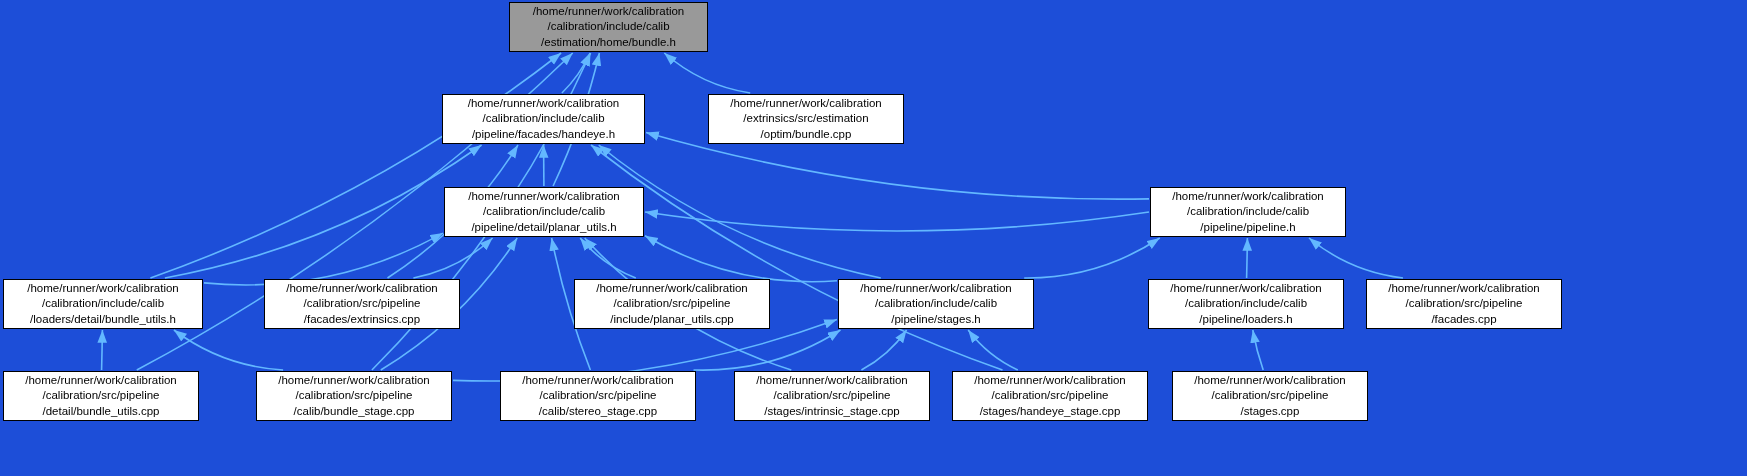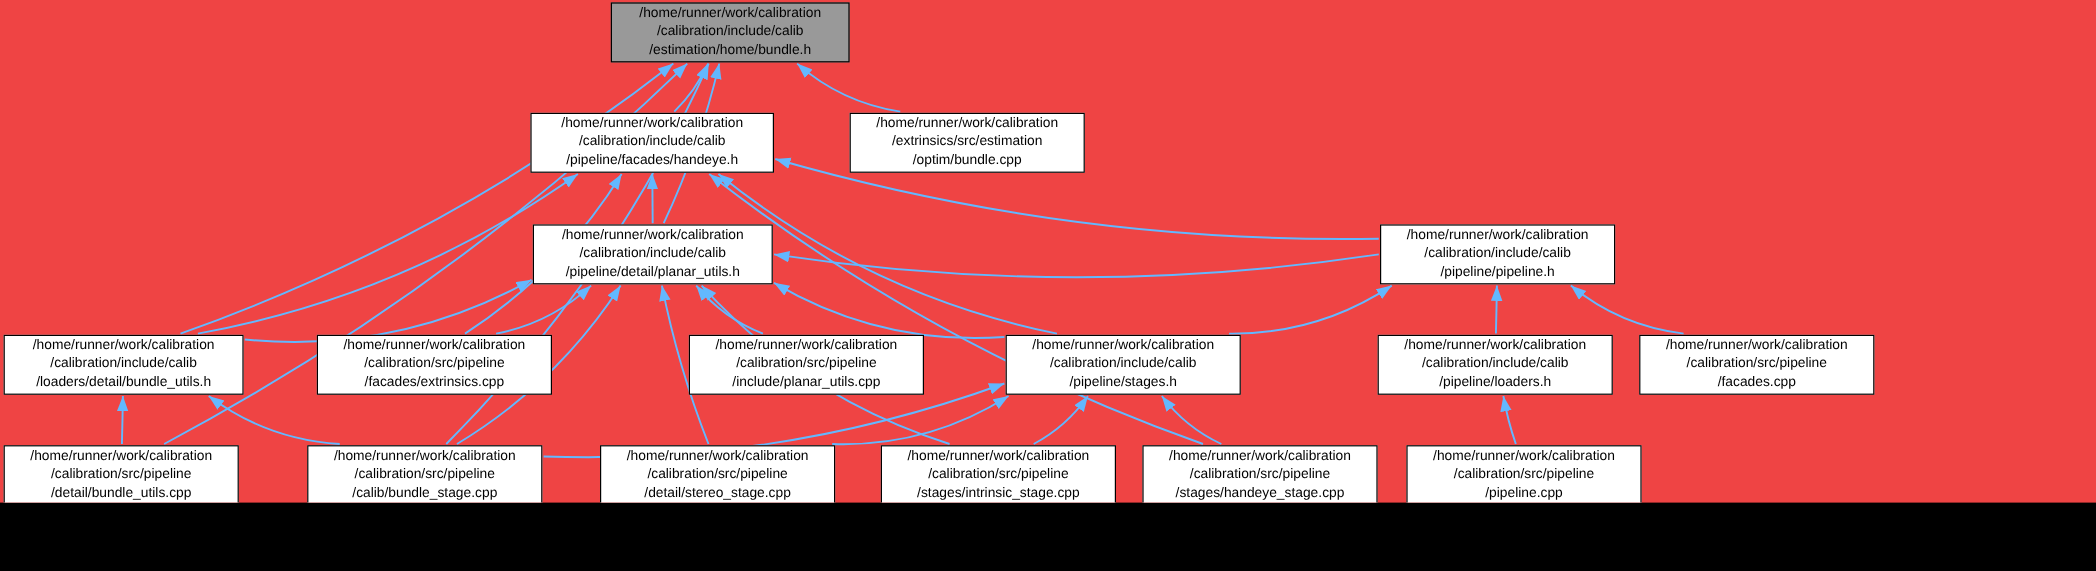--- a/index.html
+++ b/index.html
@@ -1,20 +1,20 @@
 <!DOCTYPE html>
 <html><head>
 <meta charset="utf-8">
 <style>
   html,body{margin:0;padding:0;background:#000;}
   #stage{
     position:relative;
     width:1747px;
-    height:419px;
-    background:#ef4444;
+    height:476px;
+    background:#1d4ed8;
     overflow:hidden;
     font-family:"Liberation Sans", sans-serif;
   }
   #edges{position:absolute;left:0;top:0;width:1747px;height:476px;}
   .node{
     position:absolute;
     box-sizing:border-box;
     border:1px solid #000000;
     background:#ffffff;
     color:#000000;
@@ -82,18 +82,18 @@
       <div class="node" style="left: 444px; top: 187px; width: 200px; height: 50px;"><span class="ln">/home/runner/work/calibration</span><span class="ln">/calibration/include/calib</span><span class="ln">/pipeline/detail/planar_utils.h</span></div>
       <div class="node" style="left: 1150px; top: 187px; width: 196px; height: 50px;"><span class="ln">/home/runner/work/calibration</span><span class="ln">/calibration/include/calib</span><span class="ln">/pipeline/pipeline.h</span></div>
       <div class="node" style="left: 3px; top: 279px; width: 200px; height: 50px;"><span class="ln">/home/runner/work/calibration</span><span class="ln">/calibration/include/calib</span><span class="ln">/loaders/detail/bundle_utils.h</span></div>
       <div class="node" style="left: 264px; top: 279px; width: 196px; height: 50px;"><span class="ln">/home/runner/work/calibration</span><span class="ln">/calibration/src/pipeline</span><span class="ln">/facades/extrinsics.cpp</span></div>
       <div class="node" style="left: 574px; top: 279px; width: 196px; height: 50px;"><span class="ln">/home/runner/work/calibration</span><span class="ln">/calibration/src/pipeline</span><span class="ln">/include/planar_utils.cpp</span></div>
       <div class="node" style="left: 838px; top: 279px; width: 196px; height: 50px;"><span class="ln">/home/runner/work/calibration</span><span class="ln">/calibration/include/calib</span><span class="ln">/pipeline/stages.h</span></div>
       <div class="node" style="left: 1148px; top: 279px; width: 196px; height: 50px;"><span class="ln">/home/runner/work/calibration</span><span class="ln">/calibration/include/calib</span><span class="ln">/pipeline/loaders.h</span></div>
       <div class="node" style="left: 1366px; top: 279px; width: 196px; height: 50px;"><span class="ln">/home/runner/work/calibration</span><span class="ln">/calibration/src/pipeline</span><span class="ln">/facades.cpp</span></div>
       <div class="node" style="left: 3px; top: 371px; width: 196px; height: 50px;"><span class="ln">/home/runner/work/calibration</span><span class="ln">/calibration/src/pipeline</span><span class="ln">/detail/bundle_utils.cpp</span></div>
       <div class="node" style="left: 256px; top: 371px; width: 196px; height: 50px;"><span class="ln">/home/runner/work/calibration</span><span class="ln">/calibration/src/pipeline</span><span class="ln">/calib/bundle_stage.cpp</span></div>
-      <div class="node" style="left: 500px; top: 371px; width: 196px; height: 50px;"><span class="ln">/home/runner/work/calibration</span><span class="ln">/calibration/src/pipeline</span><span class="ln">/detail/stereo_stage.cpp</span></div>
+      <div class="node" style="left: 500px; top: 371px; width: 196px; height: 50px;"><span class="ln">/home/runner/work/calibration</span><span class="ln">/calibration/src/pipeline</span><span class="ln">/calib/stereo_stage.cpp</span></div>
       <div class="node" style="left: 734px; top: 371px; width: 196px; height: 50px;"><span class="ln">/home/runner/work/calibration</span><span class="ln">/calibration/src/pipeline</span><span class="ln">/stages/intrinsic_stage.cpp</span></div>
       <div class="node" style="left: 952px; top: 371px; width: 196px; height: 50px;"><span class="ln">/home/runner/work/calibration</span><span class="ln">/calibration/src/pipeline</span><span class="ln">/stages/handeye_stage.cpp</span></div>
-      <div class="node" style="left: 1172px; top: 371px; width: 196px; height: 50px;"><span class="ln">/home/runner/work/calibration</span><span class="ln">/calibration/src/pipeline</span><span class="ln">/pipeline.cpp</span></div>
+      <div class="node" style="left: 1172px; top: 371px; width: 196px; height: 50px;"><span class="ln">/home/runner/work/calibration</span><span class="ln">/calibration/src/pipeline</span><span class="ln">/stages.cpp</span></div>
     </div>
 </div>
 
 </body></html>

